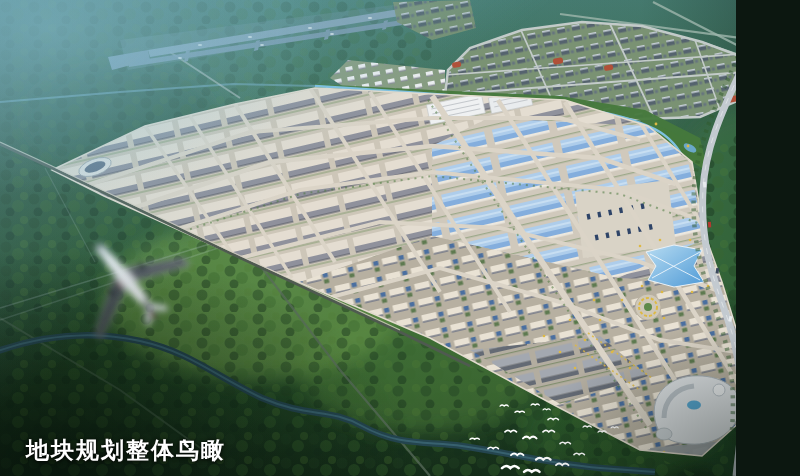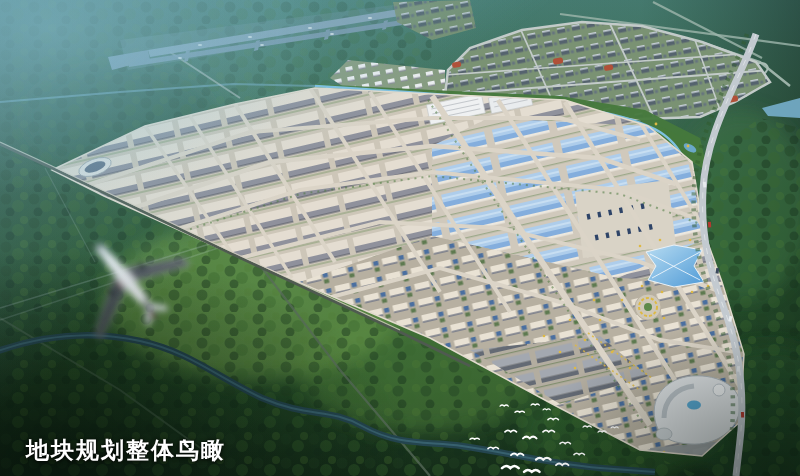--- a/index.html
+++ b/index.html
@@ -1,16 +1,16 @@
 <!DOCTYPE html>
 <html><head>
 <meta charset="utf-8">
 <style>
   html,body{margin:0;padding:0;background:#0c1710;}
-  .stage{position:relative;width:800px;height:476px;overflow:hidden;
+  .stage{position:relative;width:736px;height:476px;overflow:hidden;
          font-family:"Liberation Sans","DejaVu Sans",sans-serif;}
   .stage svg{position:absolute;left:0;top:0;}
   .caption{position:absolute;left:26px;bottom:10px;color:#ffffff;
            font-size:23px;font-weight:bold;letter-spacing:2px;
            text-shadow:0 1px 4px rgba(0,0,0,.85), 0 0 2px rgba(0,0,0,.6);}
 </style>
 </head>
 <body>
 
 <div class="stage">

